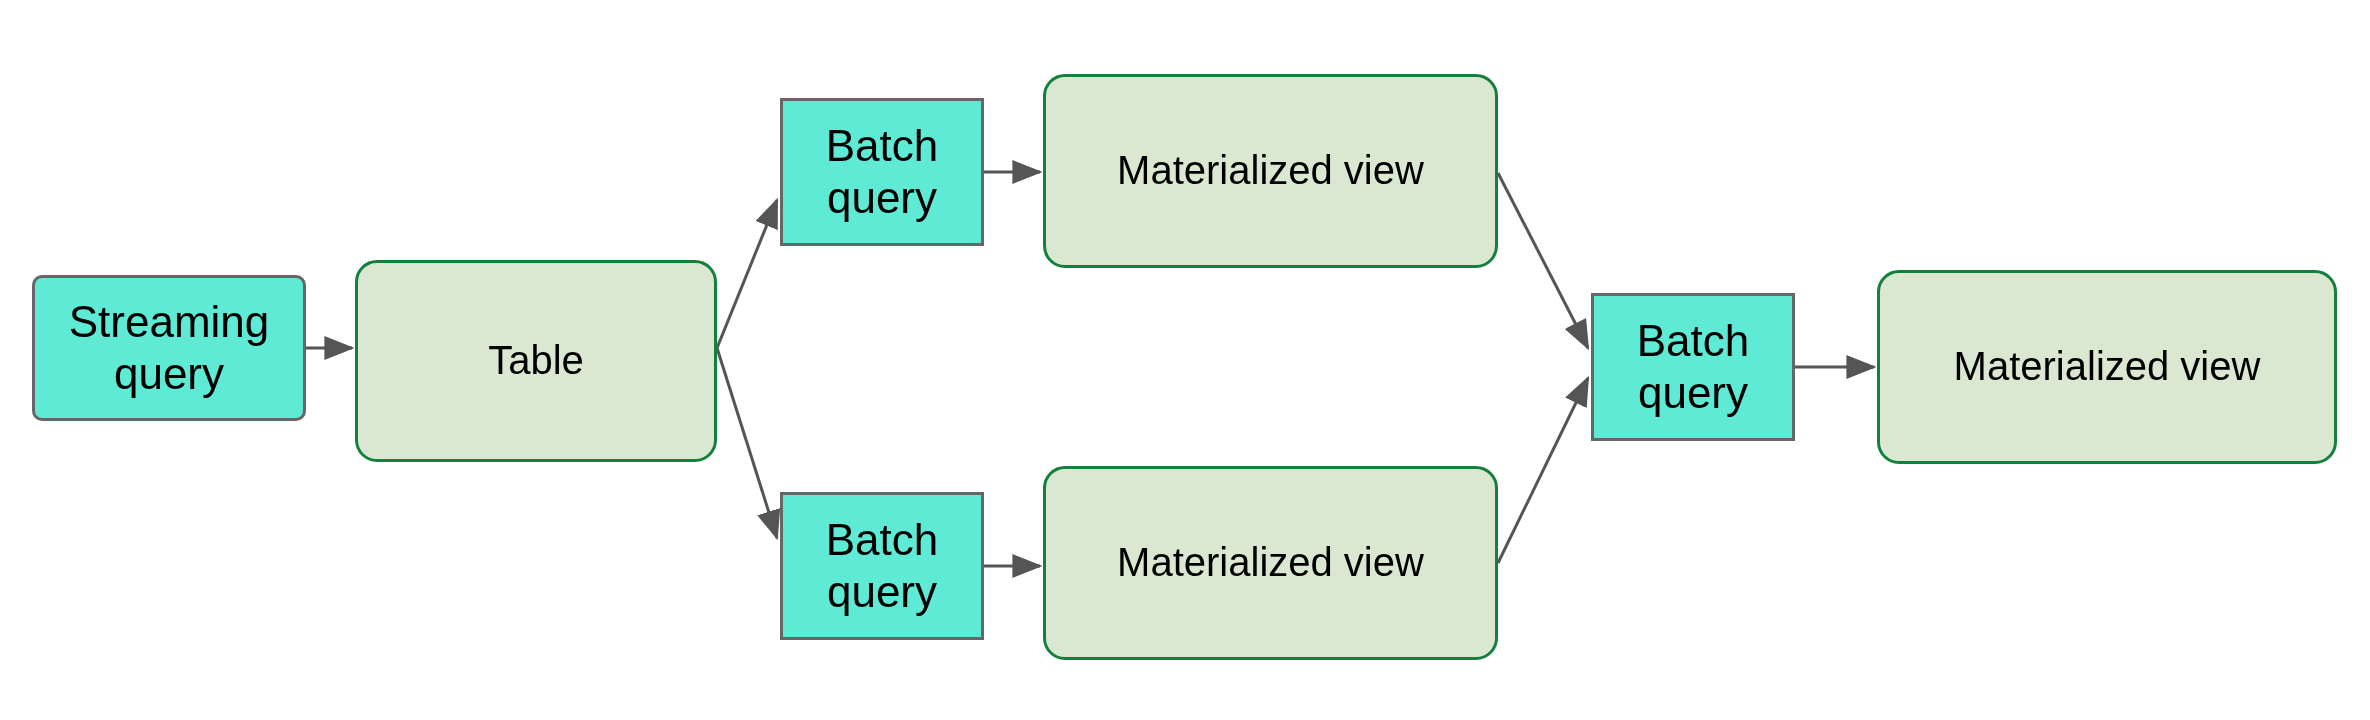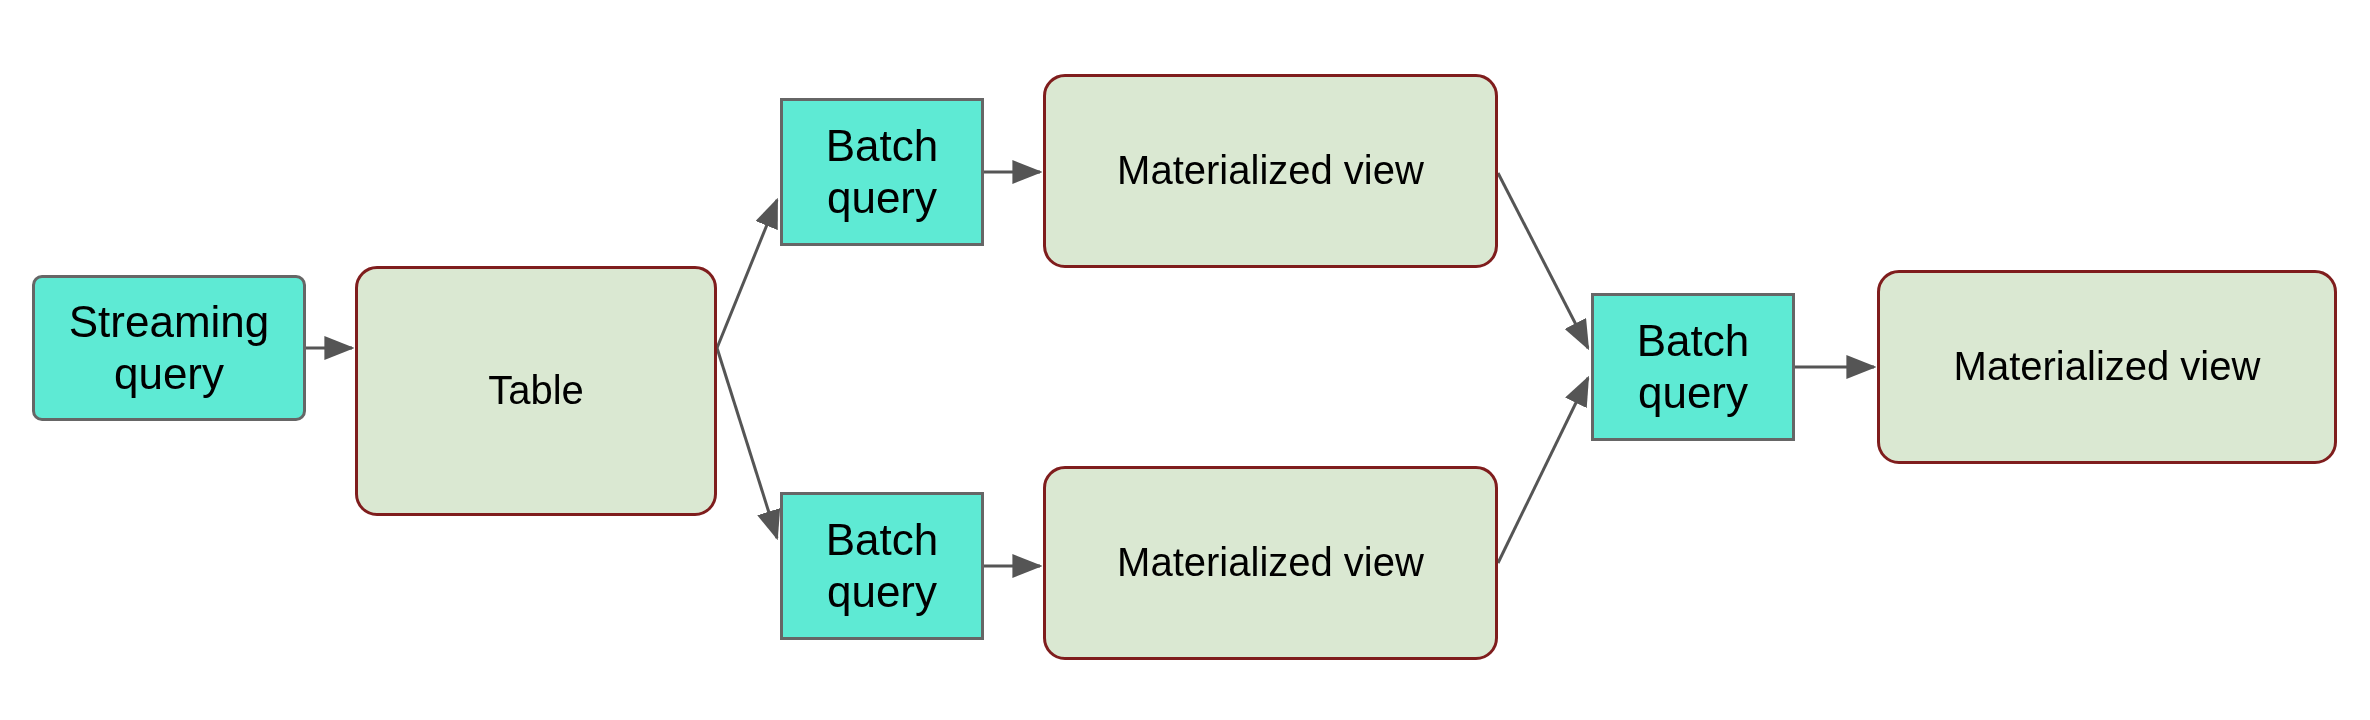--- a/index.html
+++ b/index.html
@@ -37,21 +37,21 @@
     white-space: pre-line;
   }
   .node-query {
     background: #5eead4;
     border: 3px solid #666666;
     border-radius: 0;
     font-size: 44px;
   }
   .node-store {
     background: #DAE8D2;
-    border: 3px solid #7f1d1d;
+    border: 3px solid #15803d;
     border-radius: 22px;
     font-size: 40px;
   }
   .node-label {
     display: block;
     padding: 0 6px;
   }
 </style>
 </head>
 <body>
@@ -80,21 +80,21 @@
     <line x1="1498" y1="563" x2="1588" y2="378" stroke="#555555" stroke-width="3" marker-end="url(#arrowhead)"></line>
 
     <line x1="1795" y1="367" x2="1874" y2="367" stroke="#555555" stroke-width="3" marker-end="url(#arrowhead)"></line>
   </svg>
 
   <div class="node node-query" style="left:32px; top:275px; width:274px; height:146px;border-radius:10px;">
     <span class="node-label">Streaming
 query</span>
   </div>
 
-  <div class="node node-store" style="left:355px; top:266px; width:362px; height:250px;">
+  <div class="node node-store" style="left:355px; top:260px; width:362px; height:202px;">
     <span class="node-label">Table</span>
   </div>
 
   <div class="node node-query" style="left:780px; top:98px; width:204px; height:148px;">
     <span class="node-label">Batch
 query</span>
   </div>
 
   <div class="node node-store" style="left:1043px; top:74px; width:455px; height:194px;">
     <span class="node-label">Materialized view</span>

